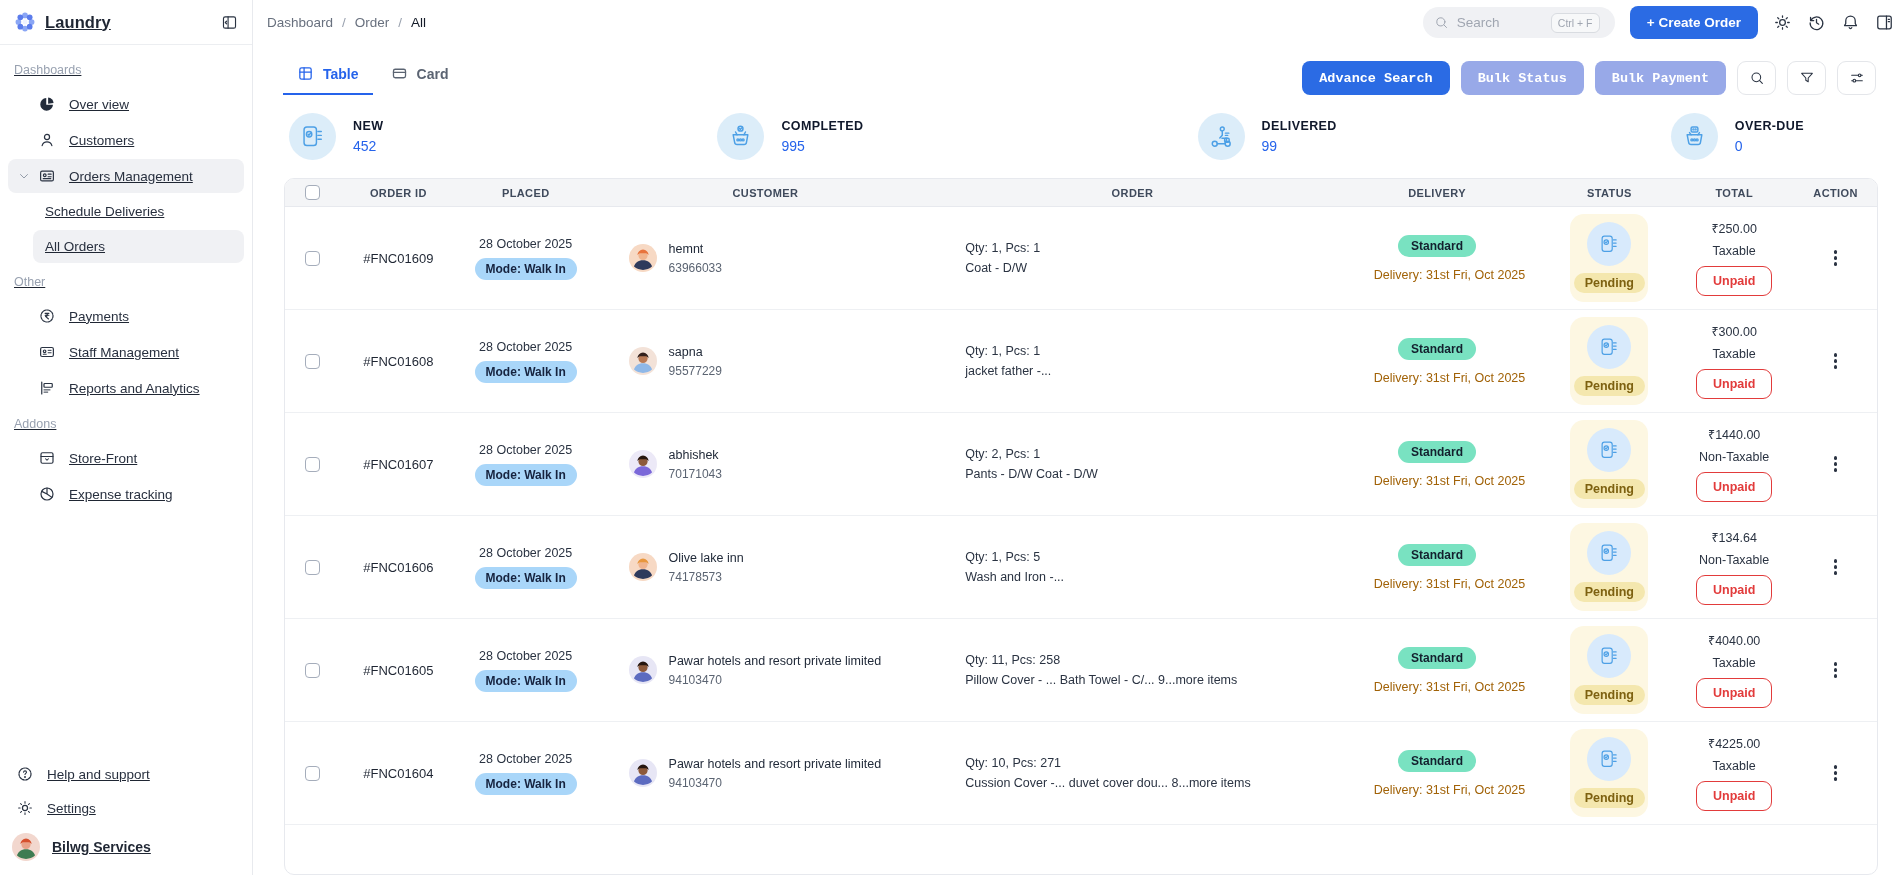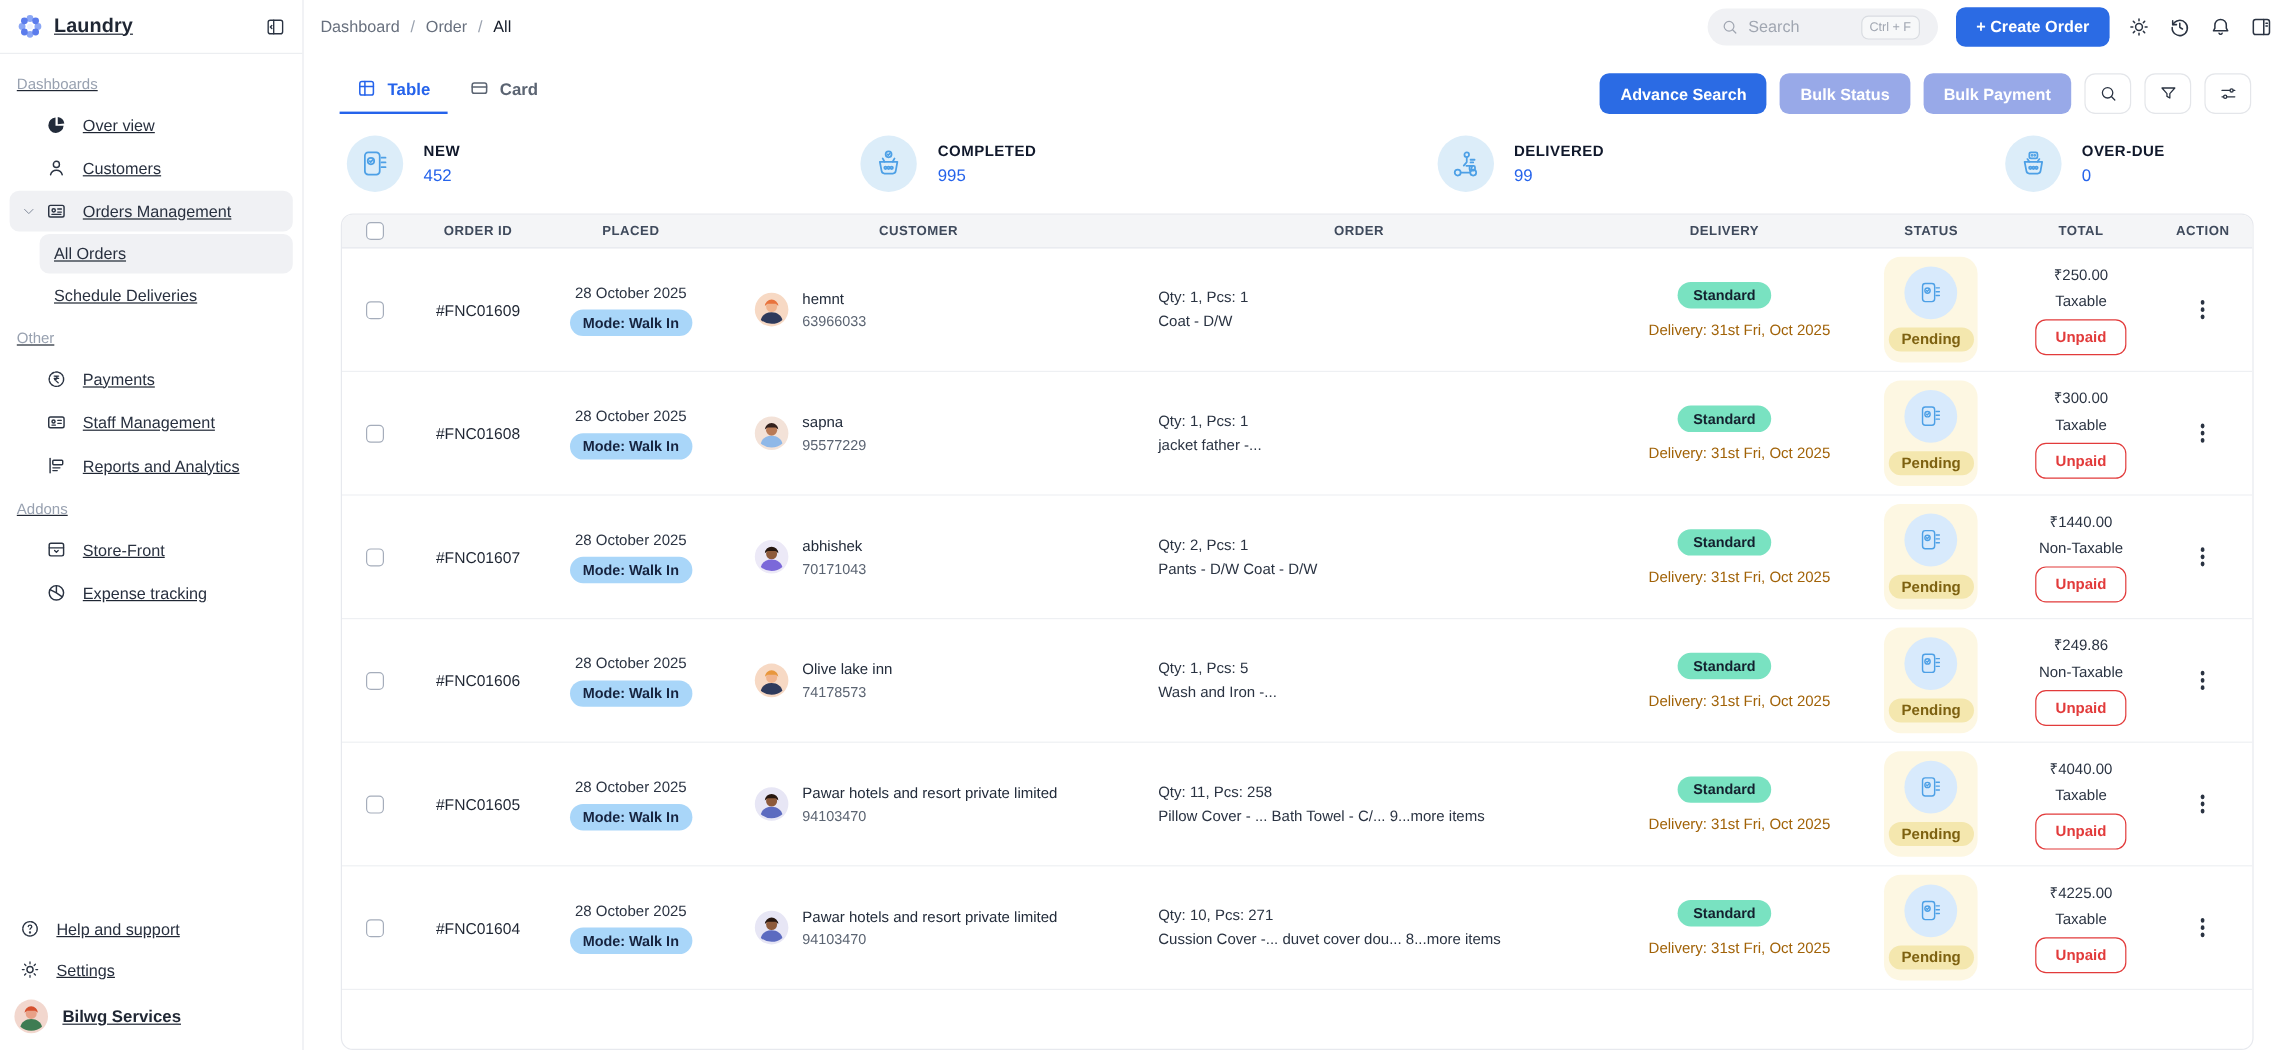--- a/index.html
+++ b/index.html
@@ -42,21 +42,21 @@
   .search-box input::placeholder { color:#a0a6b1; }
   .kbd { border:1px solid #d9dce1; background:#f7f8f9; color:#a0a6b1; border-radius:6px; font-size:10.5px; padding:3px 6px; white-space:nowrap; }
   .btn-create { background:var(--accent); color:#fff; border:none; border-radius:8px; height:33px; padding:0 17px; font-family:inherit; font-size:13.5px; font-weight:700; cursor:pointer; }
   .tb-icon { cursor:pointer; display:flex; }
 
   
   .toolbar { display:flex; align-items:center; padding:16px 28px 6px 30px; gap:4px; }
   .tab { display:flex; align-items:center; gap:9px; font-size:14px; font-weight:700; color:#5b6472; padding:4px 14px 11px; cursor:pointer; border-bottom:2px solid transparent; }
   .tab.active { color:#2563eb; border-bottom-color:#2563eb; }
   .toolbar-right { margin-left:auto; display:flex; align-items:center; gap:11px; }
-  .btn { border:none; border-radius:8px; height:34px; padding:0 17px; font-family:Liberation Sans, sans-serif; font-size:13.5px; font-weight:700; color:#fff; cursor:pointer; }
+  .btn { border:none; border-radius:8px; height:34px; padding:0 17px; font-family:Liberation Mono, monospace; font-size:13.5px; font-weight:700; color:#fff; cursor:pointer; }
   .btn.primary { background:var(--accent); }
   .btn.soft { background:#98a9e8; }
   .icon-btn { width:39px; height:34px; border:1px solid #e4e6ea; background:#fff; border-radius:9px; display:flex; align-items:center; justify-content:center; cursor:pointer; }
 
   
   .stats { display:flex; justify-content:space-between; align-items:flex-start; padding:12px 100px 16px 36px; }
   .stat { display:flex; align-items:center; gap:17px; }
   .stat-icon { width:47px; height:47px; border-radius:50%; background:#dcedf9; display:flex; align-items:center; justify-content:center; }
   .stat-icon svg { stroke:#4da0e6; stroke-width:1.3; fill:none; stroke-linecap:round; stroke-linejoin:round; }
   .stat-label { font-size:12.5px; font-weight:700; color:#10182b; letter-spacing:.4px; }
@@ -154,22 +154,22 @@
       <span>
         <svg class="ico" width="18" height="18" viewBox="0 0 24 24">
             <rect x="3.5" y="5.5" width="17" height="13" rx="2"></rect>
             <circle cx="9" cy="11" r="1.8"></circle>
             <path d="M13.5 9.5h4M13.5 13h4M7 15.5h10"></path>
           </svg>
       </span>
       <span>Orders Management</span>
     </div>
 
+    <div class="sub-item">Schedule Deliveries</div>
     <div class="sub-item selected">All Orders</div>
-    <div class="sub-item">Schedule Deliveries</div>
 
     <div class="section-label">Other</div>
 
     <div class="nav-item">
       <span>
         <svg class="ico" width="18" height="18" viewBox="0 0 24 24">
             <circle cx="12" cy="12" r="8" stroke-dasharray="2.6 1.4"></circle>
             <path d="M9.5 8.5h5M9.5 11h5M10 8.5c3.6 0 3.6 4 0 4l4 3.5" stroke-width="1.4"></path>
           </svg>
       </span>
@@ -650,21 +650,21 @@
                   <rect x="4.5" y="3.5" width="11" height="16.5" rx="2.5"></rect>
                   <circle cx="9" cy="10" r="2.4"></circle>
                   <path d="m8.1 10 .7.8 1.4-1.6"></path>
                   <path d="M16.8 7.5h3M16.8 11h3M16.8 14.5h3"></path>
                 </svg>
         </span>
         <span class="pending-pill">Pending</span>
       </div>
     </div>
     <div class="cell c-total">
-      <div class="amount">₹249.86</div>
+      <div class="amount">₹134.64</div>
       <div class="tax-label">Non-Taxable</div>
       <button class="unpaid-btn">Unpaid</button>
     </div>
     <div class="cell c-action">
       <span class="dots">
               <i></i>
               <i></i>
               <i></i>
             </span>
     </div>

